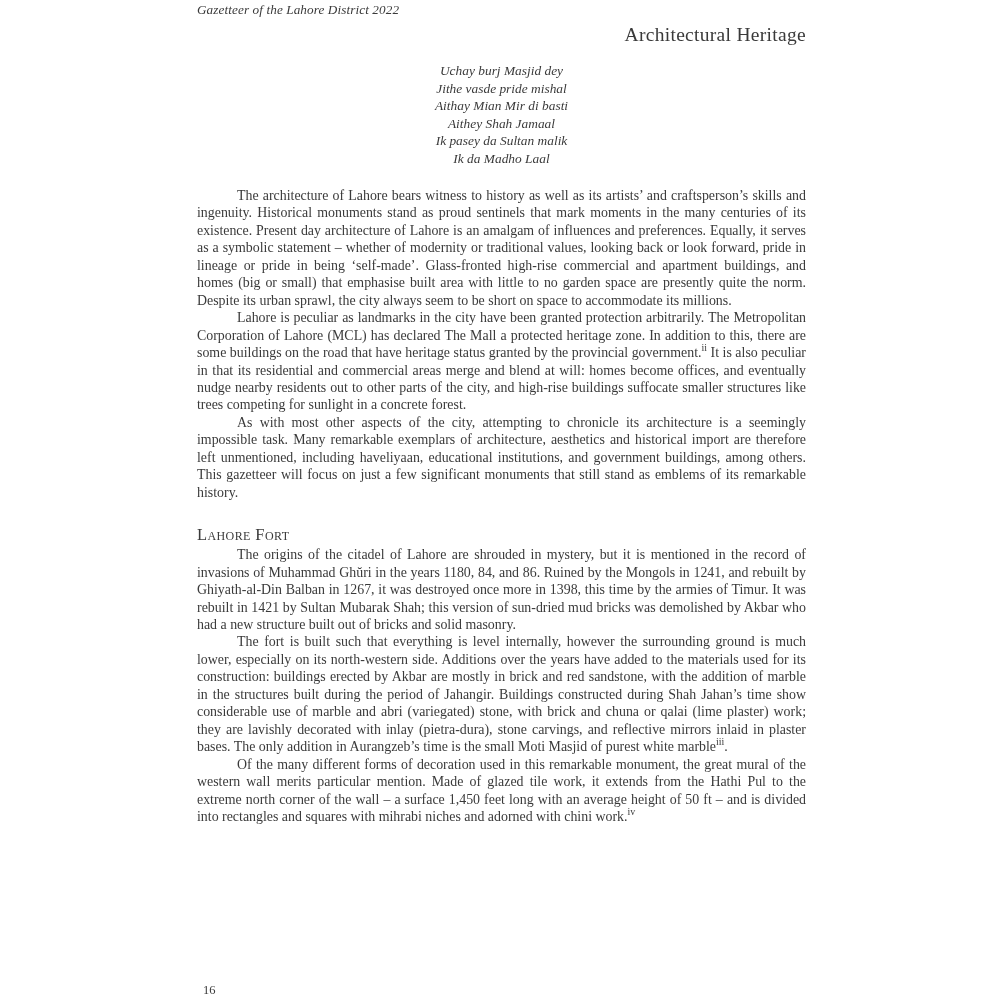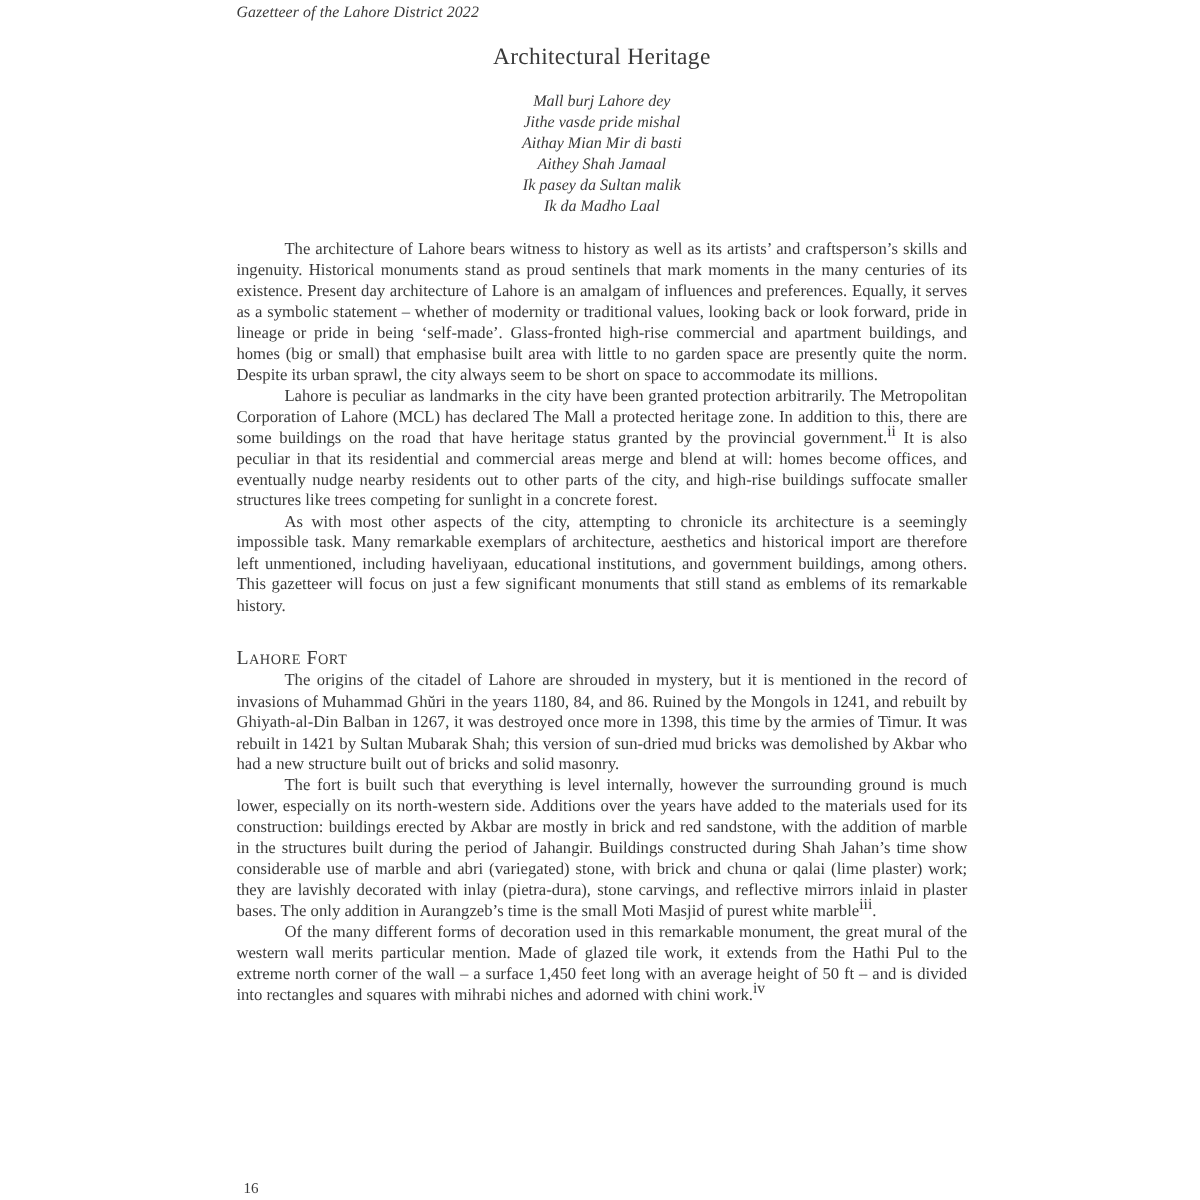--- a/index.html
+++ b/index.html
@@ -21,24 +21,24 @@
     height: 863px;
   }
   .running-head {
     font-style: italic;
     font-size: 13.2px;
     line-height: 15px;
     margin-top: 2px;
     letter-spacing: 0.1px;
   }
   .page-title {
-    text-align: center;
+    text-align: right;
     font-size: 19.5px;
     line-height: 22px;
-    margin-top: 20px;
+    margin-top: 7px;
     font-weight: normal;
     letter-spacing: 0.3px;
     font-family: Liberation Serif, serif;
   }
   .poem {
     margin-top: 16px;
     text-align: center;
     font-style: italic;
     font-size: 13.4px;
     line-height: 17.5px;
@@ -55,42 +55,42 @@
   }
   .section-heading {
     font-variant: small-caps;
     font-weight: normal;
     font-size: 16.5px;
     line-height: 18px;
     margin: 25px 0 2px 0;
     letter-spacing: 0.4px;
   }
   sup.fn {
-    font-size: 13px;
+    font-size: 10px;
     line-height: 0;
     vertical-align: super;
   }
   .page-number {
     position: absolute;
     left: 203px;
     top: 983px;
     font-size: 12.5px;
   }
 </style>
 </head>
 <body>
 
 <div class="page">
 
   <div class="running-head">Gazetteer of the Lahore District 2022</div>
 
   <h1 class="page-title">Architectural Heritage</h1>
 
   <div class="poem">
-    <div class="poem-line">Mall burj Lahore dey</div>
+    <div class="poem-line">Uchay burj Masjid dey</div>
     <div class="poem-line">Jithe vasde pride mishal</div>
     <div class="poem-line">Aithay Mian Mir di basti</div>
     <div class="poem-line">Aithey Shah Jamaal</div>
     <div class="poem-line">Ik pasey da Sultan malik</div>
     <div class="poem-line">Ik da Madho Laal</div>
   </div>
 
   <div class="body-text">
 
     <p><span>The architecture of Lahore bears witness to history as well as its artists’ and craftsperson’s skills and ingenuity. Historical monuments stand as proud sentinels that mark moments in the many centuries of its existence. Present day architecture of Lahore is an amalgam of influences and preferences. Equally, it serves as a symbolic statement – whether of modernity or traditional values, looking back or look forward, pride in lineage or pride in being ‘self-made’. Glass-fronted high-rise commercial and apartment buildings, and homes (big or small) that emphasise built area with little to no garden space are presently quite the norm. Despite its urban sprawl, the city always seem to be short on space to accommodate its millions.</span></p>

